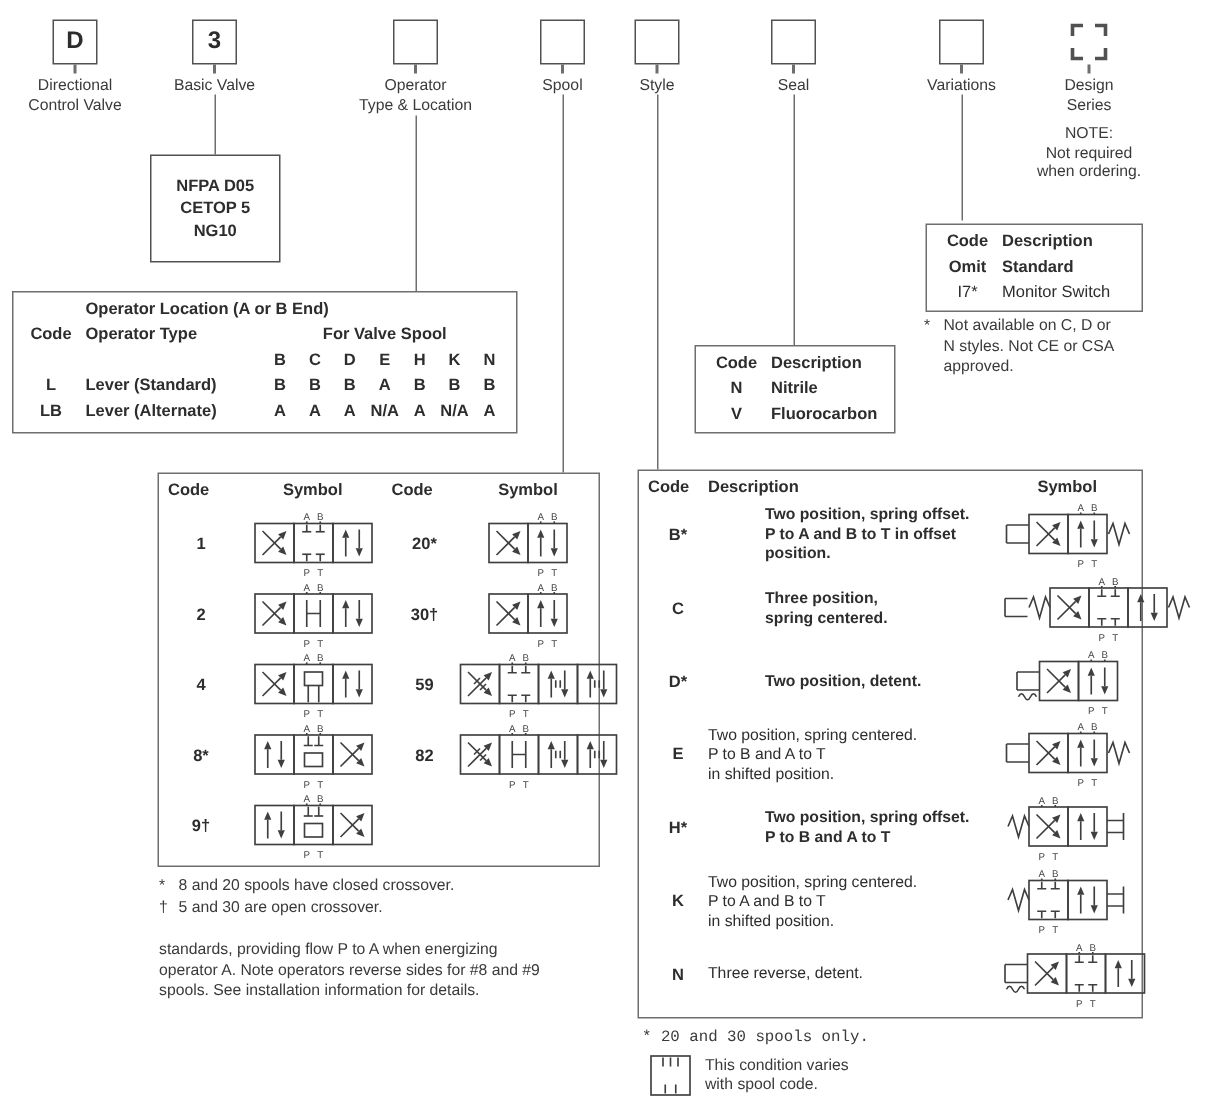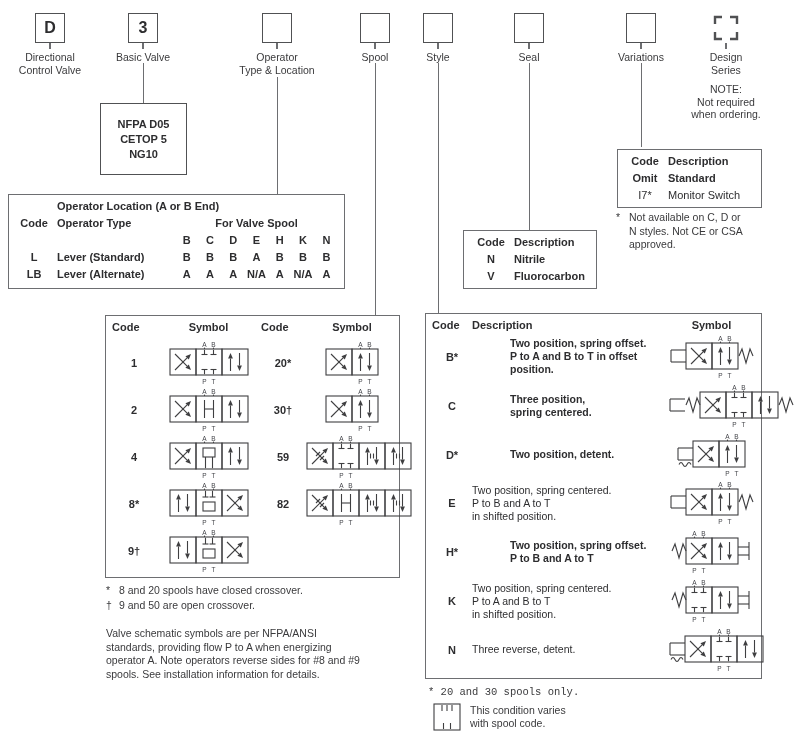--- a/index.html
+++ b/index.html
@@ -551,25 +551,24 @@
             </svg>
           </div>
       </div>
     </div>
   </div>
 
   <div class="spfoot">
     <div>*</div>
     <div>8 and 20 spools have closed crossover.</div>
     <div>†</div>
-    <div>9 and 50 are open crossover.</div>
+    <div>5 and 30 are open crossover.</div>
   </div>
 
   <div class="para">
-    <div>Valve schematic symbols are per NFPA/ANSI</div>
     <div>standards, providing flow P to A when energizing</div>
     <div>operator A. Note operators reverse sides for #8 and #9</div>
     <div>spools. See installation information for details.</div>
   </div>
 
   <div class="styletable">
     <div class="sthead">
       <div>Code</div>
       <div>Description</div>
       <div class="sym">Symbol</div>

